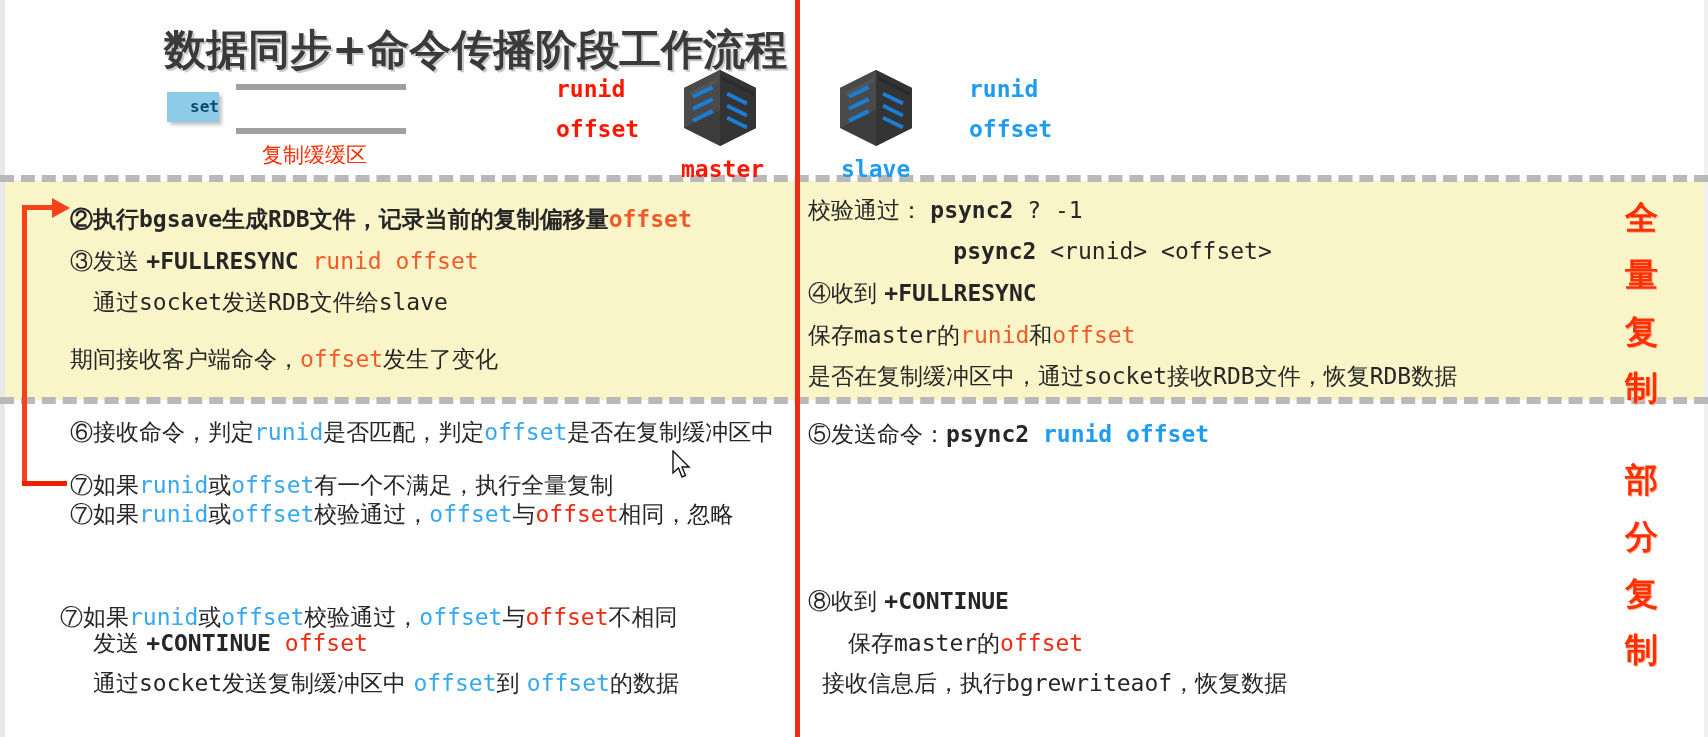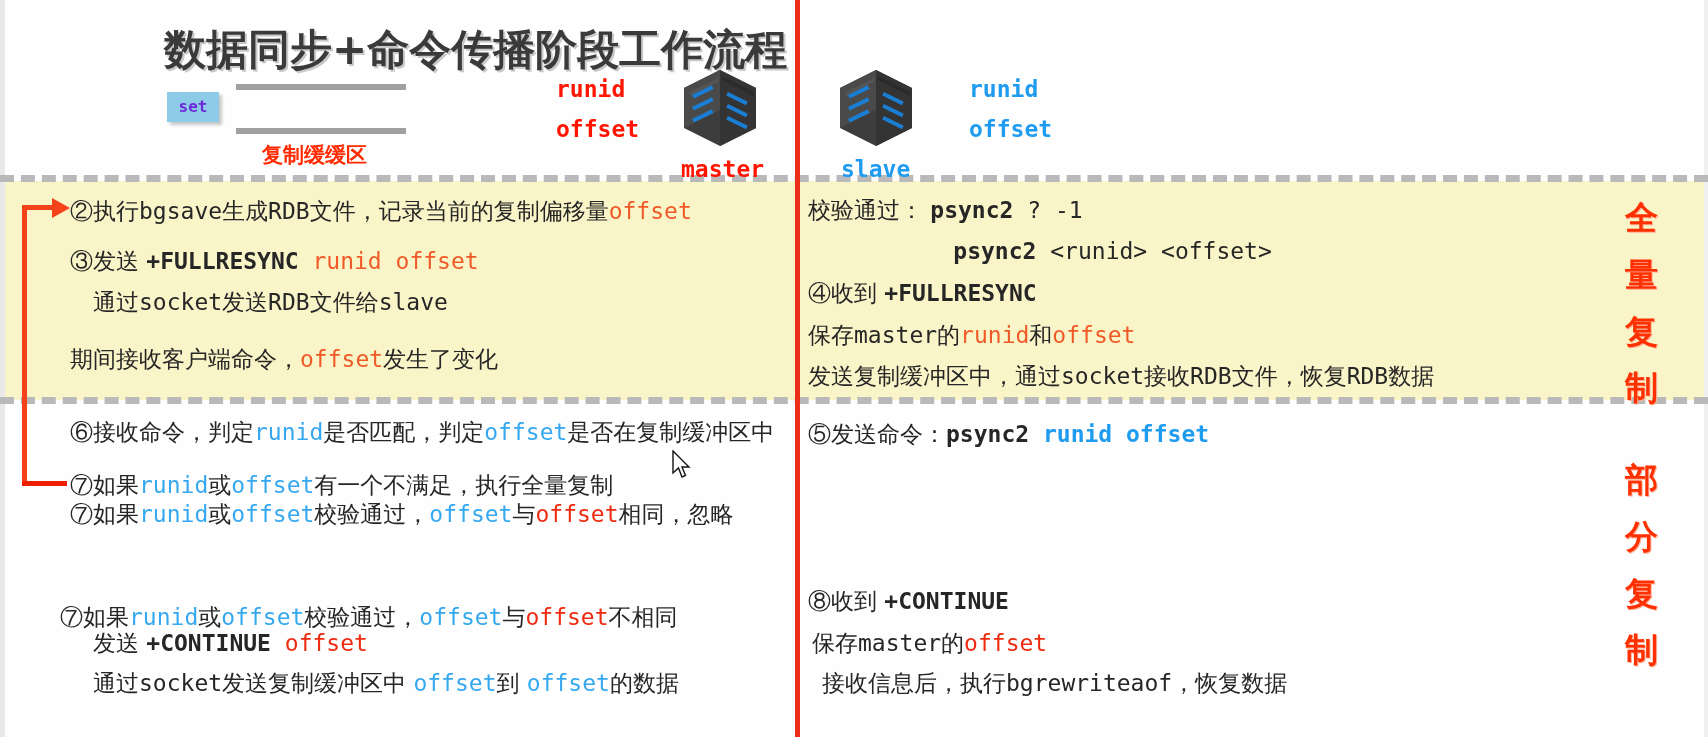--- a/index.html
+++ b/index.html
@@ -35,32 +35,32 @@
     font-weight:bold;font-size:42px;letter-spacing:0px;color:#3a3a3a;
     text-shadow:2px 2px 0 #c9c9c9;white-space:nowrap;margin-left:12px;
   }
 
   
   .setchip{
     position:absolute;left:167px;top:92px;width:52px;height:30px;
     background:#8ecbe8;box-shadow:3px 3px 3px rgba(0,0,0,.22);
   }
   .setchip span{
-    display:block;text-align:center;line-height:30px;
+    display:block;text-align:right;line-height:30px;
     font-family:"DejaVu Sans Mono","Liberation Mono",monospace;
-    font-weight:bold;font-size:16px;color:#6d28d9;border-radius:13px;
+    font-weight:bold;font-size:16px;color:#0c4a6e;border-radius:13px;
   }
   
   .bufbar{position:absolute;height:6px;background:#a0a0a0;left:236px;width:170px;}
   .bufbar.b1{top:84px;}
   .bufbar.b2{top:128px;}
   .buflabel{
     position:absolute;left:262px;top:141px;
     font-family:"DejaVu Sans","Liberation Sans",sans-serif;
-    font-weight:bold;font-size:21px;color:#ff2a00;white-space:nowrap;
+    font-weight:normal;font-size:21px;color:#ff2a00;white-space:nowrap;
   }
 
   
   .server{position:absolute;width:96px;height:92px;}
   .server.master{left:676px;top:62px;}
   .server.slave{left:832px;top:62px;}
 
   
   .slabel{
     position:absolute;
@@ -181,38 +181,38 @@
   <div class="slabel s s-runid">runid</div>
   <div class="slabel s s-offset">offset</div>
   <div class="slabel s s-name">slave</div>
 
   <div class="arrow-v"></div>
   <div class="arrow-h-bot"></div>
   <div class="arrow-h-top"></div>
   <div class="arrow-head"></div>
 
   <div id="rows">
-      <div class="line" style="left: 70px; top: 196px;"><span>②执行</span><span class="mono">bgsave</span><span>生成</span><span class="mono">RDB</span><span>文件，记录当前的复制偏移量</span><span class="mono red">offset</span></div>
+      <div class="line" style="left: 70px; top: 204px; font-weight: bold;"><span>②执行</span><span class="mono">bgsave</span><span>生成</span><span class="mono">RDB</span><span>文件，记录当前的复制偏移量</span><span class="mono red">offset</span></div>
       <div class="line" style="left: 70px; top: 246px;"><span>③发送 </span><span class="mb">+FULLRESYNC </span><span class="mono red">runid offset</span></div>
       <div class="line" style="left: 70px; top: 287px;"><span>　通过</span><span class="mono">socket</span><span>发送</span><span class="mono">RDB</span><span>文件给</span><span class="mono">slave</span></div>
       <div class="line" style="left: 70px; top: 344px;"><span>期间接收客户端命令，</span><span class="mono red">offset</span><span>发生了变化</span></div>
       <div class="line" style="left: 808px; top: 195px;"><span>校验通过：  </span><span class="mb">psync2</span><span class="mono">  ? -1</span></div>
       <div class="line" style="left: 808px; top: 236px;"><span>　　　　　　 </span><span class="mb">psync2</span><span class="mono">  &lt;runid&gt; &lt;offset&gt;</span></div>
       <div class="line" style="left: 808px; top: 278px;"><span>④收到 </span><span class="mb">+FULLRESYNC</span></div>
       <div class="line" style="left: 808px; top: 320px;"><span>保存</span><span class="mono">master</span><span>的</span><span class="mono red">runid</span><span>和</span><span class="mono red">offset</span></div>
-      <div class="line" style="left: 808px; top: 361px;"><span>发送复制缓冲区中，通过</span><span class="mono">socket</span><span>接收</span><span class="mono">RDB</span><span>文件，恢复</span><span class="mono">RDB</span><span>数据</span></div>
+      <div class="line" style="left: 808px; top: 361px;"><span>是否在复制缓冲区中，通过</span><span class="mono">socket</span><span>接收</span><span class="mono">RDB</span><span>文件，恢复</span><span class="mono">RDB</span><span>数据</span></div>
       <div class="line" style="left: 70px; top: 417px;"><span>⑥接收命令，判定</span><span class="mono blue">runid</span><span>是否匹配，判定</span><span class="mono blue">offset</span><span>是否在复制缓冲区中</span></div>
       <div class="line" style="left: 70px; top: 470px;"><span>⑦如果</span><span class="mono blue">runid</span><span>或</span><span class="mono blue">offset</span><span>有一个不满足，执行全量复制</span></div>
       <div class="line" style="left: 70px; top: 499px;"><span>⑦如果</span><span class="mono blue">runid</span><span>或</span><span class="mono blue">offset</span><span>校验通过，</span><span class="mono blue">offset</span><span>与</span><span class="mono red2">offset</span><span>相同，忽略</span></div>
       <div class="line" style="left: 60px; top: 586px; margin-top: 16px;"><span>⑦如果</span><span class="mono blue">runid</span><span>或</span><span class="mono blue">offset</span><span>校验通过，</span><span class="mono blue">offset</span><span>与</span><span class="mono red2">offset</span><span>不相同</span></div>
       <div class="line" style="left: 70px; top: 628px;"><span>　发送 </span><span class="mb">+CONTINUE </span><span class="mono red2">offset</span></div>
       <div class="line" style="left: 70px; top: 668px; text-align: right;"><span>　通过</span><span class="mono">socket</span><span>发送复制缓冲区中 </span><span class="mono blue">offset</span><span>到 </span><span class="mono blue">offset</span><span>的数据</span></div>
       <div class="line" style="left: 808px; top: 419px;"><span>⑤发送命令：</span><span class="mb">psync2</span><span class="mb blue2">  runid offset</span></div>
       <div class="line" style="left: 808px; top: 586px;"><span>⑧收到 </span><span class="mb">+CONTINUE</span></div>
-      <div class="line" style="left: 812px; top: 628px;"><span>保存</span><span class="mono">master</span><span>的</span><span class="mono red2">offset</span></div>
+      <div class="line" style="left: 848px; top: 628px;"><span>保存</span><span class="mono">master</span><span>的</span><span class="mono red2">offset</span></div>
       <div class="line" style="left: 808px; top: 668px; margin-left: 14px;"><span>接收信息后，执行</span><span class="mono">bgrewriteaof</span><span>，恢复数据</span></div>
     </div>
 
   <div class="vcol full">
       <span>全</span>
       <span>量</span>
       <span>复</span>
       <span>制</span>
     </div>
   <div class="vcol partial">

